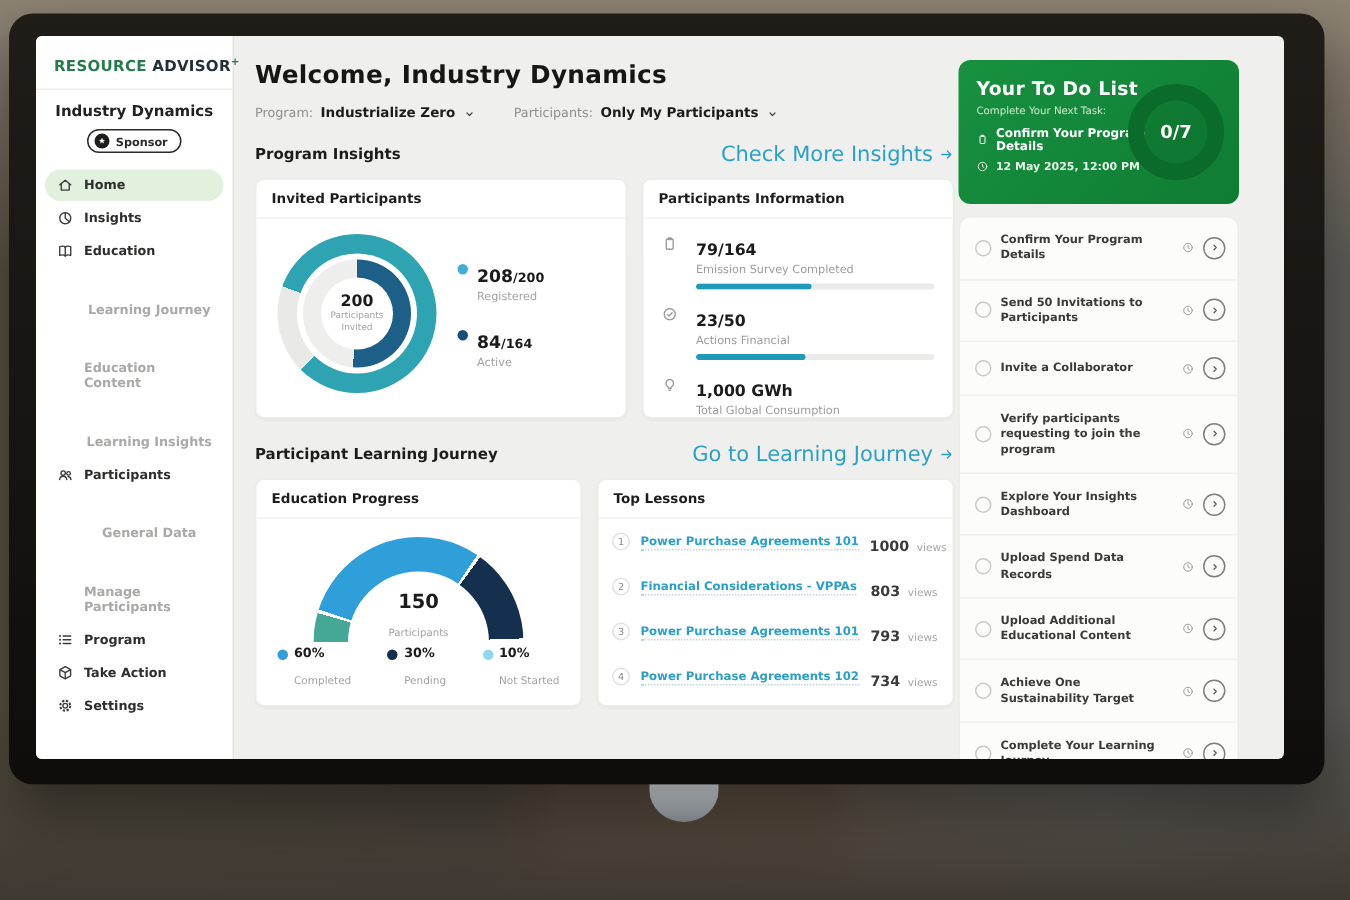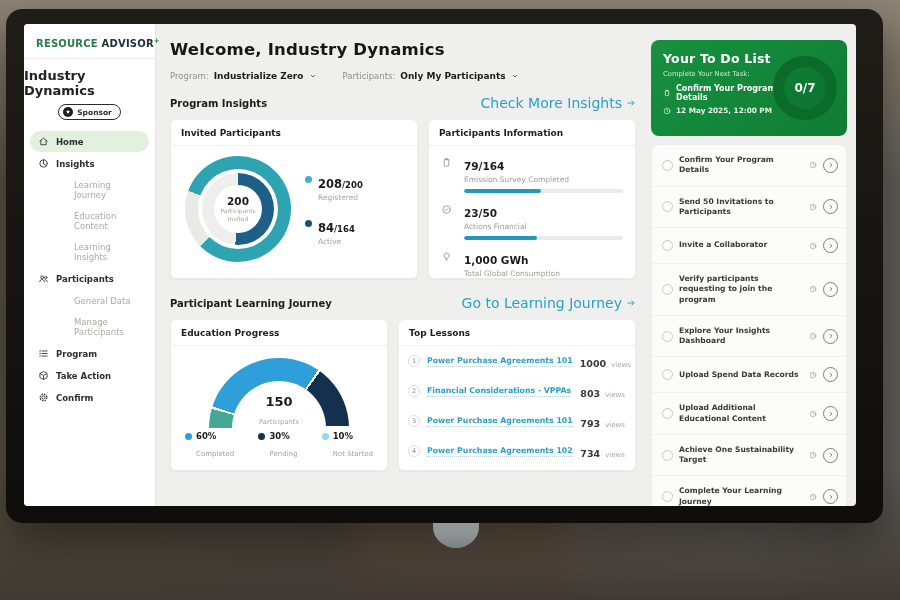--- a/index.html
+++ b/index.html
@@ -23,31 +23,31 @@
     box-shadow:0 18px 42px rgba(0,0,0,.4); }
 
   .screen { position:absolute; left:18px; top:15px; width:832px; height:482px;
     background:#eff0ee; border-radius:4px; overflow:hidden; color:#222; }
 
   
   .sidebar { position:absolute; left:0; top:0; width:132px; height:100%; background:#fff; border-right:1px solid #e4e4e2; }
   .logo { padding:13px 10px 9px 12px; border-bottom:1px solid #ececea; font-size:10px; font-weight:bold; letter-spacing:.2px; white-space:nowrap; }
   .logo .g { color:#267b4b; } .logo .d { color:#233038; }
   .logo .plus { color:#267b4b; font-size:7px; vertical-align:super; font-weight:bold; }
-  .org { text-align:left; font-size:13px; font-weight:bold; color:#222; margin-top:9px; }
+  .org { text-align:center; font-size:10px; font-weight:bold; color:#222; margin-top:9px; }
   .badge { margin:6px auto 0; width:max-content; display:flex; align-items:center; gap:4px;
     border:1px solid #2b2b2b; border-radius:10px; padding:2px 8px 2px 4px; font-size:7.5px; font-weight:bold; color:#2b2b2b; }
   .badge-dot { width:10px; height:10px; border-radius:50%; background:#1d1d1b; color:#fff; display:flex; align-items:center; justify-content:center; }
   .badge-dot svg { width:6px; height:6px; }
   .nav { margin-top:11px; }
   .nav-item { display:flex; align-items:center; gap:7px; margin:1px 6px; padding:5px 6px 5px 8px;
     font-size:8.5px; font-weight:bold; color:#2e2e2c; border-radius:12px; cursor:pointer; }
   .nav-item svg { width:11px; height:11px; color:#3c3c3a; flex:none; }
   .nav-item.active { background:#e1f1de; }
-  .nav-item.sub { padding-left:26px; color:#a9a9a7; font-weight:400; }
+  .nav-item.sub { padding-left:26px; color:#a9a9a7; font-weight:700;flex-direction:column; }
 
   
   .main { position:absolute; left:133px; top:0; right:210px; bottom:0; padding:16px 10px 0 13px; }
   .page-title { font-size:16.5px; font-weight:bold; color:#161616; letter-spacing:.2px; margin-bottom:12px; }
   .filters { display:flex; gap:26px; align-items:center; font-size:8.5px; color:#8f8f8d; margin-bottom:14px; }
   .filter { display:flex; align-items:center; gap:5px; cursor:pointer; }
   .filter b { color:#1b1b1b; font-size:9px; }
   .filter svg { width:8px; height:8px; color:#444; }
   .sec-head { display:flex; justify-content:space-between; align-items:center; margin-bottom:8px; }
   .sec-head h2 { font-size:10px; font-weight:bold; color:#1c1c1c; }
@@ -106,21 +106,21 @@
   .card-lessons { flex:1; height:152px; }
   .lesson { display:flex; align-items:center; gap:7px; padding:5.5px 10px 5.5px 9px; }
   .rank { width:12px; height:12px; border:1px solid #e0e0de; border-radius:50%; flex:none;
     display:flex; align-items:center; justify-content:center; font-size:6.5px; color:#8a8a88; }
   .ltitle { font-size:7.8px; font-weight:600; color:#2b9fc6; border-bottom:1px dotted #bfd4dd; padding-bottom:1px; white-space:nowrap; cursor:pointer; }
   .views { margin-left:auto; white-space:nowrap; }
   .views b { font-size:9.5px; color:#3a3a38; }
   .views span { font-size:7px; color:#a7a7a5; }
 
   
-  .todo-col { position:absolute; right:0; top:0; width:210px; height:100%; padding:16px 9px 0 5px; }
+  .todo-col { position:absolute; right:12px; top:0; width:210px; height:100%; padding:16px 18px 0 5px; }
   .green-card { position:relative; height:96px; border-radius:8px; background:linear-gradient(135deg,#179140,#0f7c33); color:#fff; padding:11px 12px; }
   .green-card h2 { font-size:12.5px; font-weight:bold; letter-spacing:.2px; }
   .gc-sub { font-size:6.8px; color:#cfe8d4; margin:4px 0 6px; }
   .gc-row { display:flex; align-items:center; gap:5px; font-size:8px; font-weight:bold; margin-top:4px; width:128px; }
   .gc-row.time { font-size:7.3px; font-weight:600; color:#e4f3e7; }
   .gc-row svg { width:8px; height:8px; flex:none; }
   .ring07 { position:absolute; right:10px; top:16px; width:64px; height:64px; border-radius:50%;
     border:11px solid #0b6b2a; display:flex; align-items:center; justify-content:center;
     font-size:12px; font-weight:bold; background:rgba(6,80,30,.18); }
 
@@ -232,20 +232,26 @@
             <span>Home</span>
           </div>
 
           <div class="nav-item parent">
             <svg class="ni">
               <use href="#i-pie"></use>
             </svg>
             <span>Insights</span>
           </div>
 
+          <div class="nav-item parent">
+            <svg class="ni">
+              <use href="#i-book"></use>
+            </svg>
+            <span>Education</span>
+          </div>
 
           <div class="nav-item sub">
             <svg class="ni"></svg>
             <span>Learning Journey</span>
           </div>
 
           <div class="nav-item sub">
             <svg class="ni"></svg>
             <span>Education Content</span>
           </div>
@@ -283,21 +289,21 @@
             <svg class="ni">
               <use href="#i-box"></use>
             </svg>
             <span>Take Action</span>
           </div>
 
           <div class="nav-item parent">
             <svg class="ni">
               <use href="#i-gear"></use>
             </svg>
-            <span>Confirm</span>
+            <span>Settings</span>
           </div>
 
       </div>
     </div>
 
     <div class="main">
       <div class="page-title">Welcome, Industry Dynamics</div>
 
       <div class="filters">
         <div class="filter">

